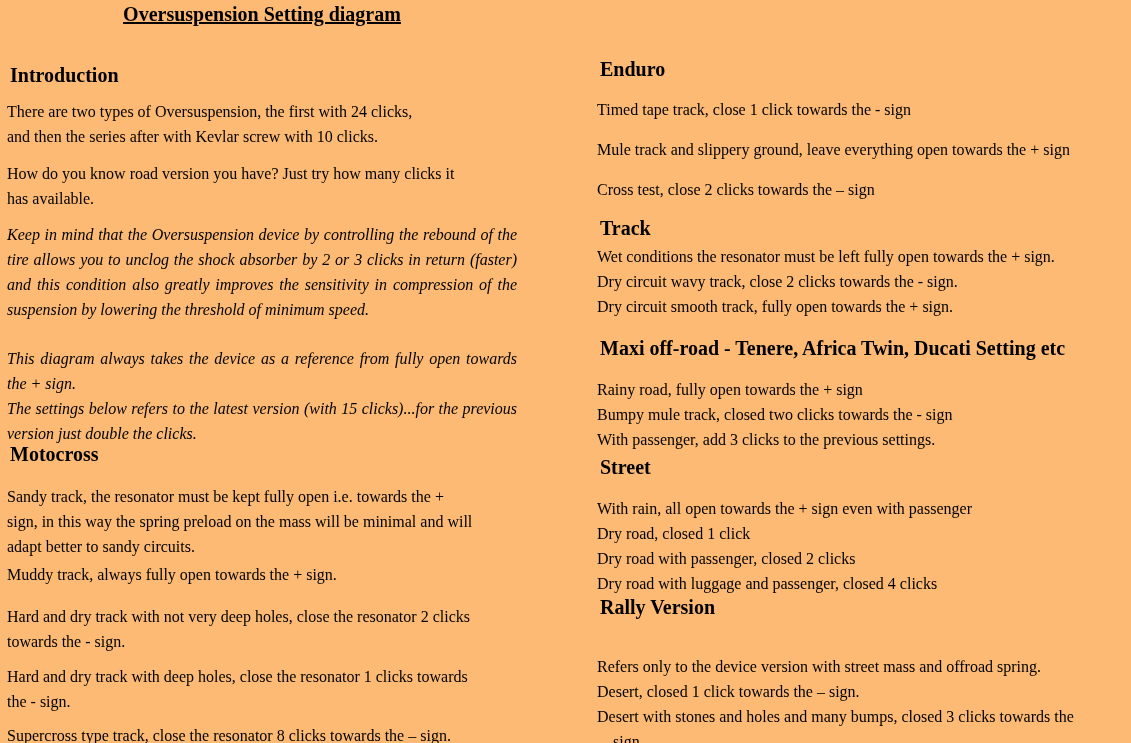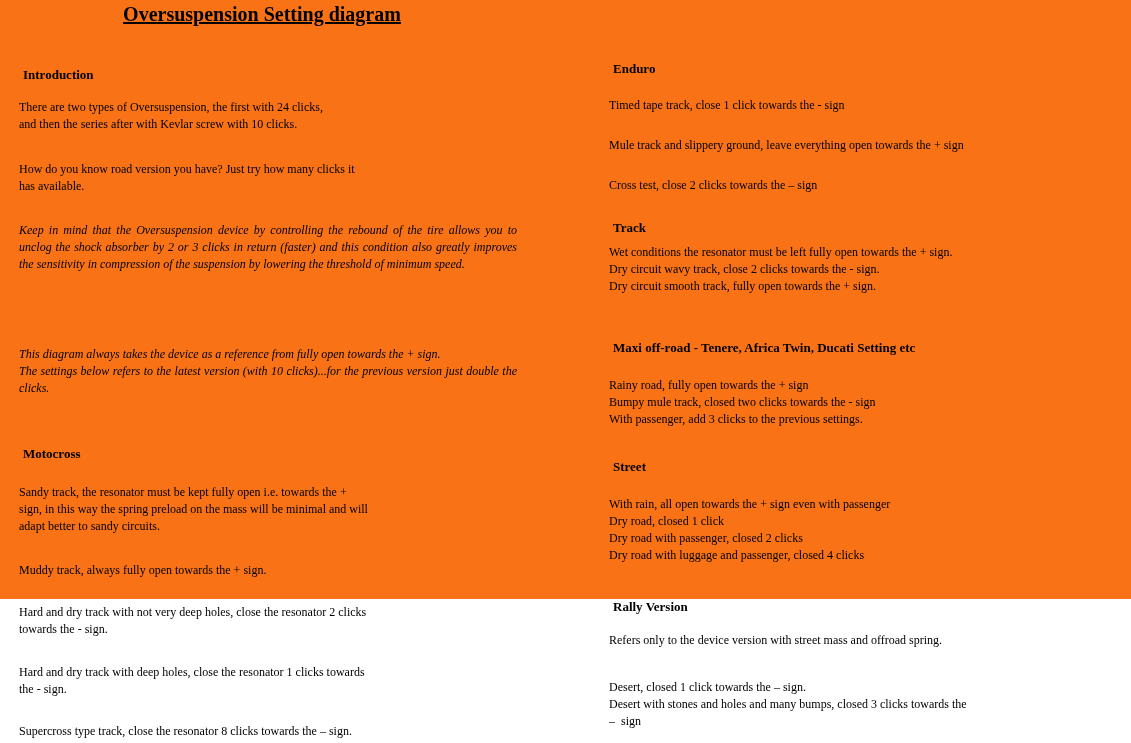--- a/index.html
+++ b/index.html
@@ -10,22 +10,22 @@
   body {
     width: 1131px;
     height: 743px;
     overflow: hidden;
     font-family: "Liberation Serif", "DejaVu Serif", serif;
     color: #000000;
   }
   .page {
     position: relative;
     width: 1131px;
-    height: 599px;
-    background: #f97316;
+    height: 743px;
+    background: #fdba74;
   }
   .col {
     position: absolute;
     top: 0;
     height: 100%;
   }
   .col-left  { left: 7px;   width: 510px; }
   .col-right { left: 597px; width: 522px; }
   .doc-title {
     position: absolute;
@@ -33,55 +33,54 @@
     left: 0;
     right: 0;
     text-align: center;
     font-size: 20px;
     font-weight: bold;
     text-decoration: underline;
     line-height: 24px;
   }
   .h {
     position: absolute;
-    left: 16px;
+    left: 3px;
     right: 0;
-    font-size: 13px;
+    font-size: 20px;
     font-weight: bold;
     line-height: 20px;
     white-space: pre-line;
   }
   .p {
     position: absolute;
     left: 0;
     right: 0;
-    font-size: 12px;
-    line-height: 17px;
+    font-size: 16px;
+    line-height: 25px;
     white-space: pre-line;
-    margin-left: 12px;
   }
   .p.justify { text-align: justify; font-style: italic; }
   .p.prewrap { white-space: pre-wrap; }
 </style>
 </head>
 <body>
 
 <div class="page">
 
   <div class="col col-left">
     <div class="doc-title">Oversuspension Setting diagram</div>
 
     <div class="h" style="top:65px">Introduction</div>
     <div class="p" style="top:99px">There are two types of Oversuspension, the first with 24 clicks,
 and then the series after with Kevlar screw with 10 clicks.</div>
     <div class="p" style="top:161px">How do you know road version you have? Just try how many clicks it
 has available.</div>
     <div class="p justify" style="top:222px">Keep in mind that the Oversuspension device by controlling the rebound of the tire allows you to unclog the shock absorber by 2 or 3 clicks in return (faster) and this condition also greatly improves the sensitivity in compression of the suspension by lowering the threshold of minimum speed.</div>
     <div class="p justify" style="top:346px">This diagram always takes the device as a reference from fully open towards the + sign.
-The settings below refers to the latest version (with 10 clicks)...for the previous version just double the clicks.</div>
+The settings below refers to the latest version (with 15 clicks)...for the previous version just double the clicks.</div>
 
     <div class="h" style="top:444px">Motocross</div>
     <div class="p" style="top:484px">Sandy track, the resonator must be kept fully open i.e. towards the +
 sign, in this way the spring preload on the mass will be minimal and will
 adapt better to sandy circuits.</div>
     <div class="p" style="top:562px">Muddy track, always fully open towards the + sign.</div>
     <div class="p" style="top:604px">Hard and dry track with not very deep holes, close the resonator 2 clicks
 towards the - sign.</div>
     <div class="p" style="top:664px">Hard and dry track with deep holes, close the resonator 1 clicks towards
 the - sign.</div>
@@ -104,19 +103,19 @@
 Bumpy mule track, closed two clicks towards the - sign
 With passenger, add 3 clicks to the previous settings.</div>
 
     <div class="h" style="top:457px">Street</div>
     <div class="p" style="top:496px">With rain, all open towards the + sign even with passenger
 Dry road, closed 1 click
 Dry road with passenger, closed 2 clicks
 Dry road with luggage and passenger, closed 4 clicks</div>
 
     <div class="h" style="top:597px">Rally Version</div>
-    <div class="p" style="top:632px">Refers only to the device version with street mass and offroad spring.</div>
+    <div class="p" style="top:654px">Refers only to the device version with street mass and offroad spring.</div>
     <div class="p prewrap" style="top:679px">Desert, closed 1 click towards the – sign.
 Desert with stones and holes and many bumps, closed 3 clicks towards the
 –  sign</div>
   </div>
 
 </div>
 
 </body></html>

